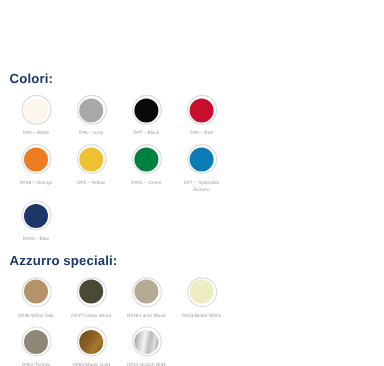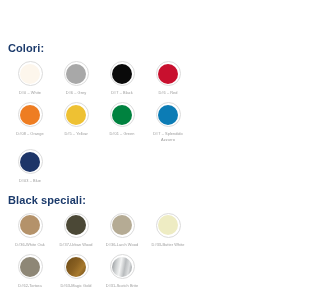--- a/index.html
+++ b/index.html
@@ -23,21 +23,21 @@
   }
   .section-title {
     font-size: 11px;
     font-weight: bold;
     color: #1b3a6b;
     letter-spacing: 0.1px;
     margin: 0;
     padding: 0;
   }
   .section-title.first {
-    padding-top: 42px;
+    padding-top: 60px;
   }
   .section-title.second {
     padding-top: 10px;
   }
   .swatch-grid {
     display: flex;
     flex-wrap: wrap;
     margin: 0;
     padding: 0;
     list-style: none;
@@ -136,21 +136,21 @@
         <div class="swatch-label">D#7 – Splendido Azzurro</div>
       </li>
       <li class="swatch-cell">
         <div class="swatch-ring">
           <div class="swatch-dot" style="background: rgb(29, 53, 104);"></div>
         </div>
         <div class="swatch-label">D#03 – Blue</div>
       </li>
     </ul>
 
-  <h2 class="section-title second">Black speciali:</h2>
+  <h2 class="section-title second">Azzurro speciali:</h2>
 
   <ul class="swatch-grid" id="grid-1">
       <li class="swatch-cell">
         <div class="swatch-ring">
           <div class="swatch-dot" style="background: linear-gradient(135deg, rgb(180, 146, 106) 0%, rgb(180, 146, 106) 45%, rgb(180, 146, 106) 100%);"></div>
         </div>
         <div class="swatch-label">D#36-White Oak</div>
       </li>
       <li class="swatch-cell">
         <div class="swatch-ring">

